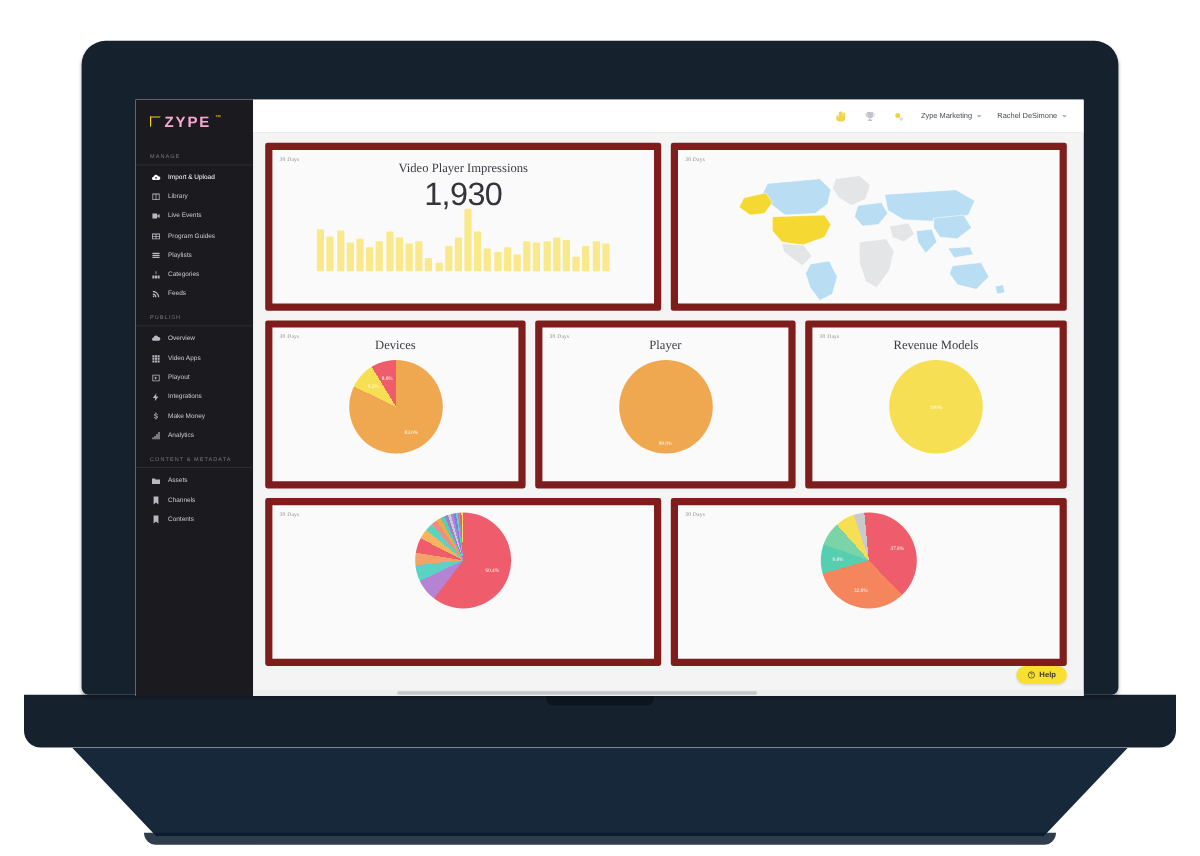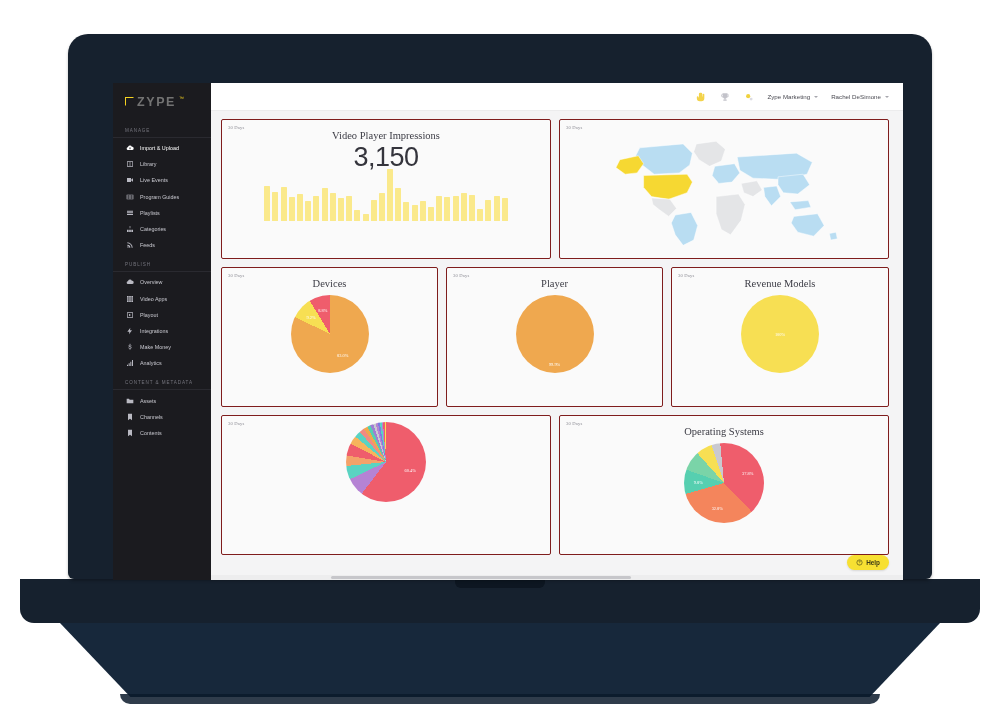--- a/index.html
+++ b/index.html
@@ -64,21 +64,21 @@
     padding: 12px 0 10px 12px;
   }
   .brand-mark {
     width: 9px; height: 9px;
     border: 1.6px solid #f5d220;
     border-right-color: transparent;
     border-bottom-color: transparent;
     position: relative; top: -1px;
   }
   .brand-text {
-    color: #737373; font-weight: 700; font-size: 12.5px;
+    color: #f9a8d4; font-weight: 700; font-size: 12.5px;
     letter-spacing: 1.6px;
   }
   .brand-tm { color: #f5d220; font-size: 5px; position: relative; top: -4px; }
   .nav-section {
     font-size: 4.6px; letter-spacing: .9px; color: #75757e;
     padding: 9px 0 4px 12px; text-transform: uppercase;
   }
   .nav-divider { height: 1px; background: #2a2a30; margin: 0 0 2px 0; }
   .nav-item {
     display: flex; align-items: center; gap: 6px;
@@ -111,21 +111,21 @@
   .topbar-menu {
     display: flex; align-items: center; gap: 4px;
     font-size: 6.2px; color: #4a4a52; cursor: pointer;
   }
   .chev { width: 0; height: 0; border-left: 2.2px solid transparent;
           border-right: 2.2px solid transparent; border-top: 2.6px solid #a7a7ae; }
 
   .grid { padding: 8px 10px; }
   .row { display: flex; gap: 8px; margin-bottom: 8px; }
   .card {
-    background: #fafafa; border: 1px solid #7f1d1d;
+    background: #fafafa; border: 6px solid #7f1d1d;
     border-radius: 2px; position: relative;
   }
   .badge {
     position: absolute; left: 6px; top: 5px;
     font-size: 4.6px; color: #8d8d95; letter-spacing: .2px;
     font-family: "Liberation Serif", serif;
   }
   .card-title {
     text-align: center; font-family: "Liberation Serif", serif;
     font-size: 10.5px; color: #3c3c45; padding-top: 10px;
@@ -366,21 +366,21 @@
         </span>
       </div>
 
       <div class="grid">
 
         <div class="row">
 
           <div class="card" style="width:330px;height:140px;">
             <span class="badge">30 Days</span>
             <div class="card-title">Video Player Impressions</div>
-            <div class="big-number">3,150</div>
+            <div class="big-number">1,930</div>
             <div class="bars" id="impression-bars">
                 <div class="bar" title="1: 62" style="height: 35.0435px; background: rgb(250, 233, 139);"></div>
                 <div class="bar" title="2: 52" style="height: 29.3913px; background: rgb(250, 233, 139);"></div>
                 <div class="bar" title="3: 60" style="height: 33.913px; background: rgb(250, 233, 139);"></div>
                 <div class="bar" title="4: 42" style="height: 23.7391px; background: rgb(250, 233, 139);"></div>
                 <div class="bar" title="5: 47" style="height: 26.5652px; background: rgb(250, 233, 139);"></div>
                 <div class="bar" title="6: 36" style="height: 20.3478px; background: rgb(250, 233, 139);"></div>
                 <div class="bar" title="7: 45" style="height: 25.4348px; background: rgb(250, 233, 139);"></div>
                 <div class="bar" title="8: 58" style="height: 32.7826px; background: rgb(250, 233, 139);"></div>
                 <div class="bar" title="9: 50" style="height: 28.2609px; background: rgb(250, 233, 139);"></div>
@@ -490,21 +490,20 @@
             <span class="badge">30 Days</span>
             <div class="pie-wrap">
               <div class="pie" id="pie-browsers" style="width: 80px; height: 80px; background: conic-gradient(rgb(239, 93, 108) 0deg, rgb(239, 93, 108) 217.44deg, rgb(181, 131, 212) 217.44deg, rgb(181, 131, 212) 244.44deg, rgb(90, 211, 194) 244.44deg, rgb(90, 211, 194) 264.24deg, rgb(244, 162, 106) 264.24deg, rgb(244, 162, 106) 279.36deg, rgb(239, 93, 108) 279.36deg, rgb(239, 93, 108) 297.36deg, rgb(246, 180, 92) 297.36deg, rgb(246, 180, 92) 309.6deg, rgb(90, 211, 194) 309.6deg, rgb(90, 211, 194) 318.96deg, rgb(242, 139, 130) 318.96deg, rgb(242, 139, 130) 326.16deg, rgb(239, 168, 79) 326.16deg, rgb(239, 168, 79) 331.92deg, rgb(86, 207, 176) 331.92deg, rgb(86, 207, 176) 336.96deg, rgb(158, 127, 212) 336.96deg, rgb(158, 127, 212) 341.28deg, rgb(201, 201, 208) 341.28deg, rgb(201, 201, 208) 344.88deg, rgb(181, 131, 212) 344.88deg, rgb(181, 131, 212) 348.12deg, rgb(122, 127, 224) 348.12deg, rgb(122, 127, 224) 351deg, rgb(90, 211, 194) 351deg, rgb(90, 211, 194) 353.52deg, rgb(181, 131, 212) 353.52deg, rgb(181, 131, 212) 355.68deg, rgb(239, 93, 108) 355.68deg, rgb(239, 93, 108) 357.84deg, rgb(247, 223, 83) 357.84deg, rgb(247, 223, 83) 360deg);">
                   <span class="pie-label" style="left: 80.3557%; top: 60.2867%;">60.4%</span>
                 </div>
             </div>
           </div>
 
           <div class="card" style="width:330px;height:140px;">
             <span class="badge">30 Days</span>
-            <div class="card-title">Operating Systems</div>
             <div class="pie-wrap">
               <div class="pie" id="pie-os" style="width: 80px; height: 80px; background: conic-gradient(rgb(239, 93, 108) 0deg, rgb(239, 93, 108) 136.08deg, rgb(244, 133, 92) 136.08deg, rgb(244, 133, 92) 254.16deg, rgb(86, 207, 176) 254.16deg, rgb(86, 207, 176) 289.44deg, rgb(122, 212, 168) 289.44deg, rgb(122, 212, 168) 318.24deg, rgb(247, 223, 83) 318.24deg, rgb(247, 223, 83) 341.64deg, rgb(201, 201, 208) 341.64deg, rgb(201, 201, 208) 354.6deg, rgb(239, 93, 108) 354.6deg, rgb(239, 93, 108) 360deg);">
                   <span class="pie-label" style="left: 79.7258%; top: 38.0141%;">37.8%</span>
                   <span class="pie-label" style="left: 41.6397%; top: 80.9417%;">32.8%</span>
                   <span class="pie-label" style="left: 17.9645%; top: 48.9932%;">9.8%</span>
                 </div>
             </div>
           </div>
         </div>
       </div>

